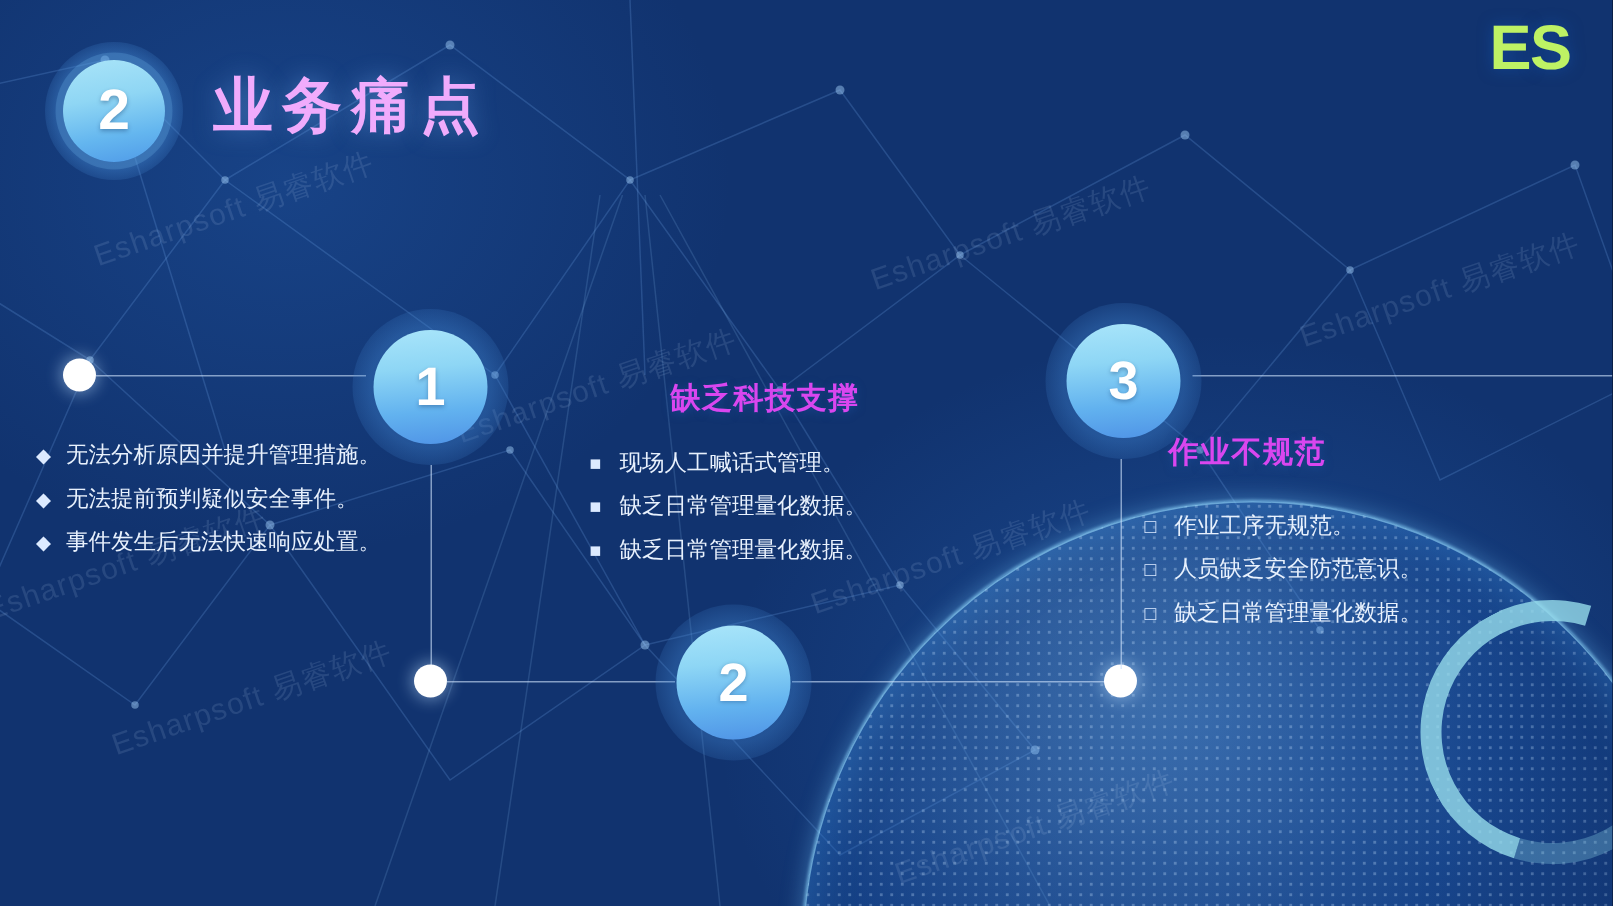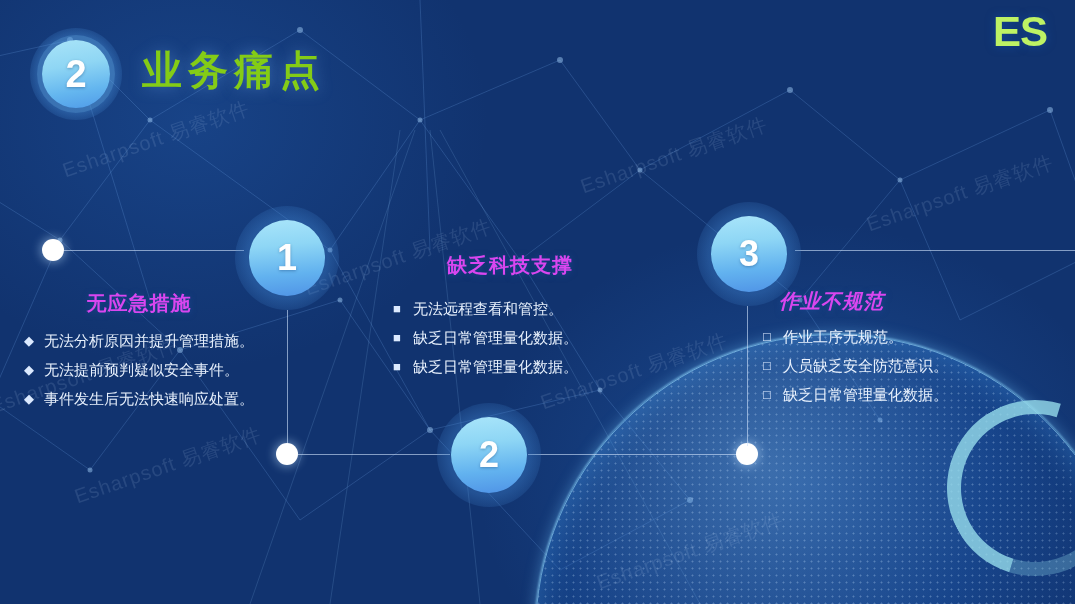--- a/index.html
+++ b/index.html
@@ -146,21 +146,21 @@
     line-height: 1;
     text-shadow: 0 1px 3px rgba(10,40,90,0.35);
   }
   .slide-title {
     position: absolute;
     left: 142px;
     top: 43px;
     font-size: 40px;
     font-weight: 700;
     letter-spacing: 6px;
-    color: #84cc16;
+    color: #f0abfc;
     text-shadow: 0 0 16px rgba(120,180,250,0.45);
     white-space: nowrap;
   }
   .es-logo {
     position: absolute;
     right: 28px;
     top: 8px;
     font-size: 42px;
     font-weight: 700;
     letter-spacing: -1px;
@@ -247,21 +247,21 @@
   
   #col-1 { left: 14px; top: 290px; width: 250px; }
   #col-1 .col-title { text-align: center; margin-bottom: 10px; }
   #col-1 .bullet { margin-left: 10px; }
 
   #col-2 { left: 375px; top: 252px; width: 270px; }
   #col-2 .col-title { text-align: center; margin-bottom: 16px; }
   #col-2 .bullet { margin-left: 18px; }
 
   #col-3 { left: 745px; top: 288px; width: 285px; }
-  #col-3 .col-title { text-align: left; margin-left: 34px; margin-bottom: 8px; font-style: italic; }
+  #col-3 .col-title { text-align: left; margin-left: 34px; margin-bottom: 22px; }
   #col-3 .bullet { margin-left: 18px; }
 </style>
 </head>
 <body>
 
 <div class="slide">
 
   <div class="glow-a"></div>
   <div class="glow-b"></div>
 
@@ -366,21 +366,20 @@
       <span class="step-num">2</span>
     </div>
   </div>
   <div class="step" style="left:697px; top:202px;">
     <div class="step-inner">
       <span class="step-num">3</span>
     </div>
   </div>
 
   <div class="col" id="col-1">
-    <div class="col-title">无应急措施</div>
     <ul class="bullets">
       <li class="bullet">
         <span class="mark">◆</span>
         <span class="btext">无法分析原因并提升管理措施。</span>
       </li>
       <li class="bullet">
         <span class="mark">◆</span>
         <span class="btext">无法提前预判疑似安全事件。</span>
       </li>
       <li class="bullet">
@@ -388,21 +387,21 @@
         <span class="btext">事件发生后无法快速响应处置。</span>
       </li>
     </ul>
   </div>
 
   <div class="col" id="col-2">
     <div class="col-title">缺乏科技支撑</div>
     <ul class="bullets">
       <li class="bullet">
         <span class="mark">■</span>
-        <span class="btext">无法远程查看和管控。</span>
+        <span class="btext">现场人工喊话式管理。</span>
       </li>
       <li class="bullet">
         <span class="mark">■</span>
         <span class="btext">缺乏日常管理量化数据。</span>
       </li>
       <li class="bullet">
         <span class="mark">■</span>
         <span class="btext">缺乏日常管理量化数据。</span>
       </li>
     </ul>

